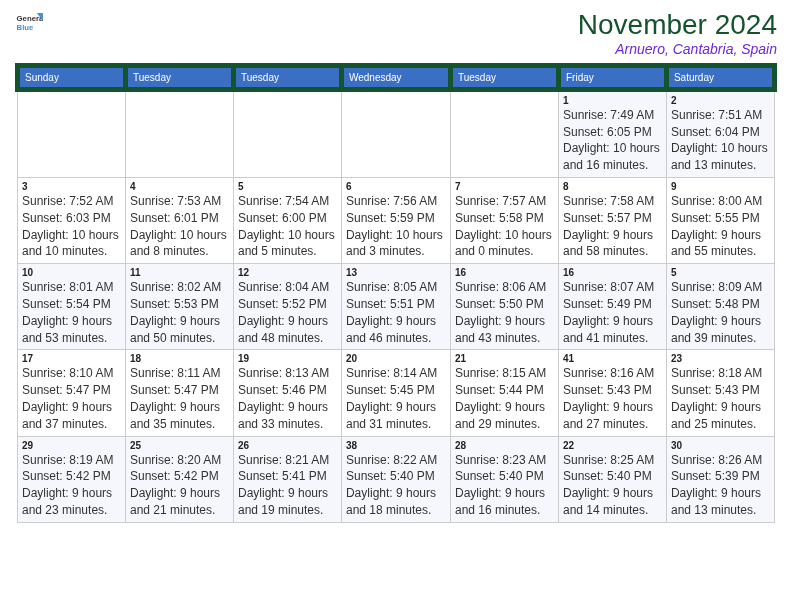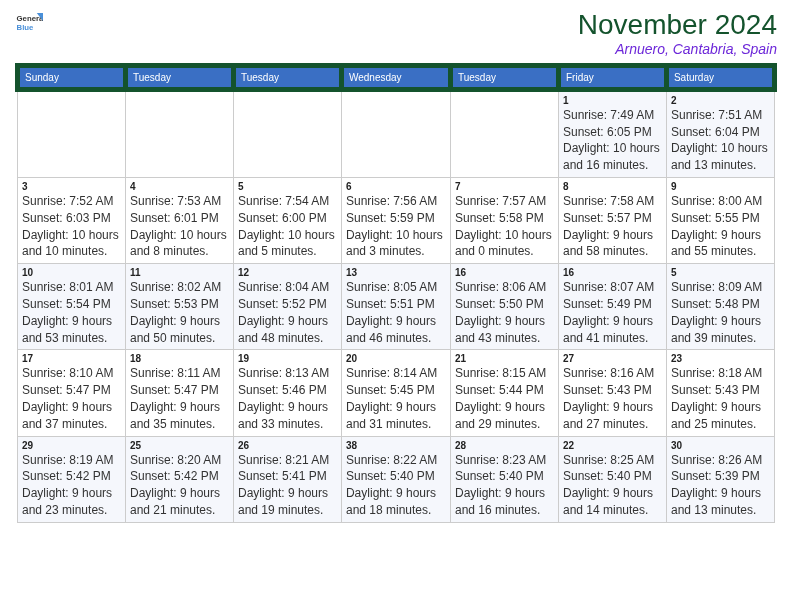--- a/index.html
+++ b/index.html
@@ -212,21 +212,21 @@
           </td>
           <td>
             <span class="day-num">20</span>
             <div class="day-info">Sunrise: 8:14 AM<br>Sunset: 5:45 PM<br>Daylight: 9 hours and 31 minutes.</div>
           </td>
           <td>
             <span class="day-num">21</span>
             <div class="day-info">Sunrise: 8:15 AM<br>Sunset: 5:44 PM<br>Daylight: 9 hours and 29 minutes.</div>
           </td>
           <td>
-            <span class="day-num">27</span>
+            <span class="day-num">41</span>
             <div class="day-info">Sunrise: 8:16 AM<br>Sunset: 5:43 PM<br>Daylight: 9 hours and 27 minutes.</div>
           </td>
           <td>
             <span class="day-num">23</span>
             <div class="day-info">Sunrise: 8:18 AM<br>Sunset: 5:43 PM<br>Daylight: 9 hours and 25 minutes.</div>
           </td>
         </tr>
         <tr>
           <td>
             <span class="day-num">29</span>

